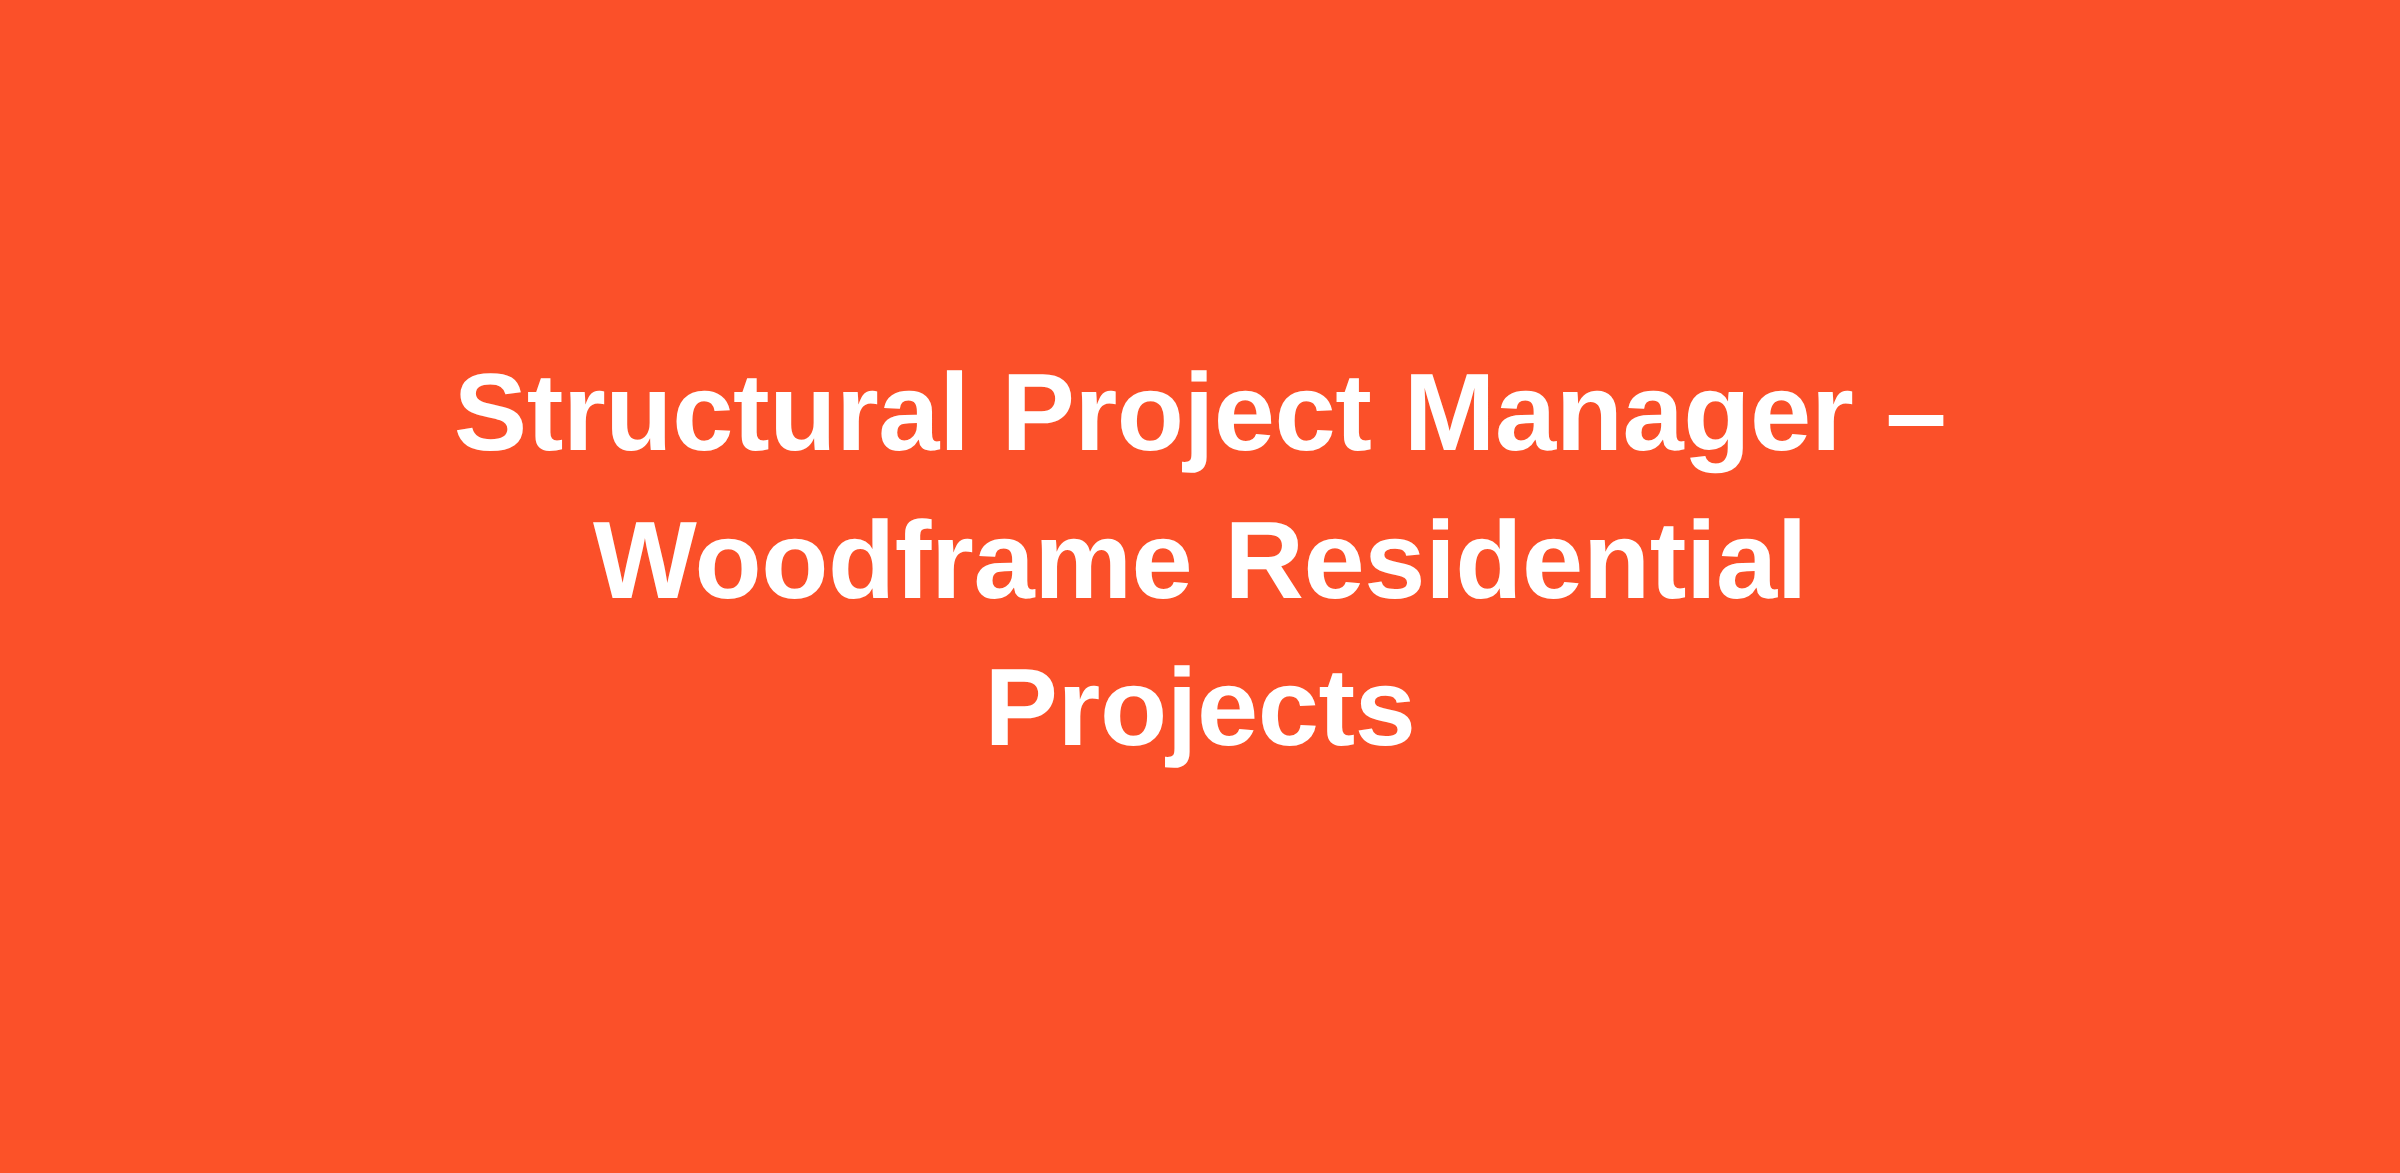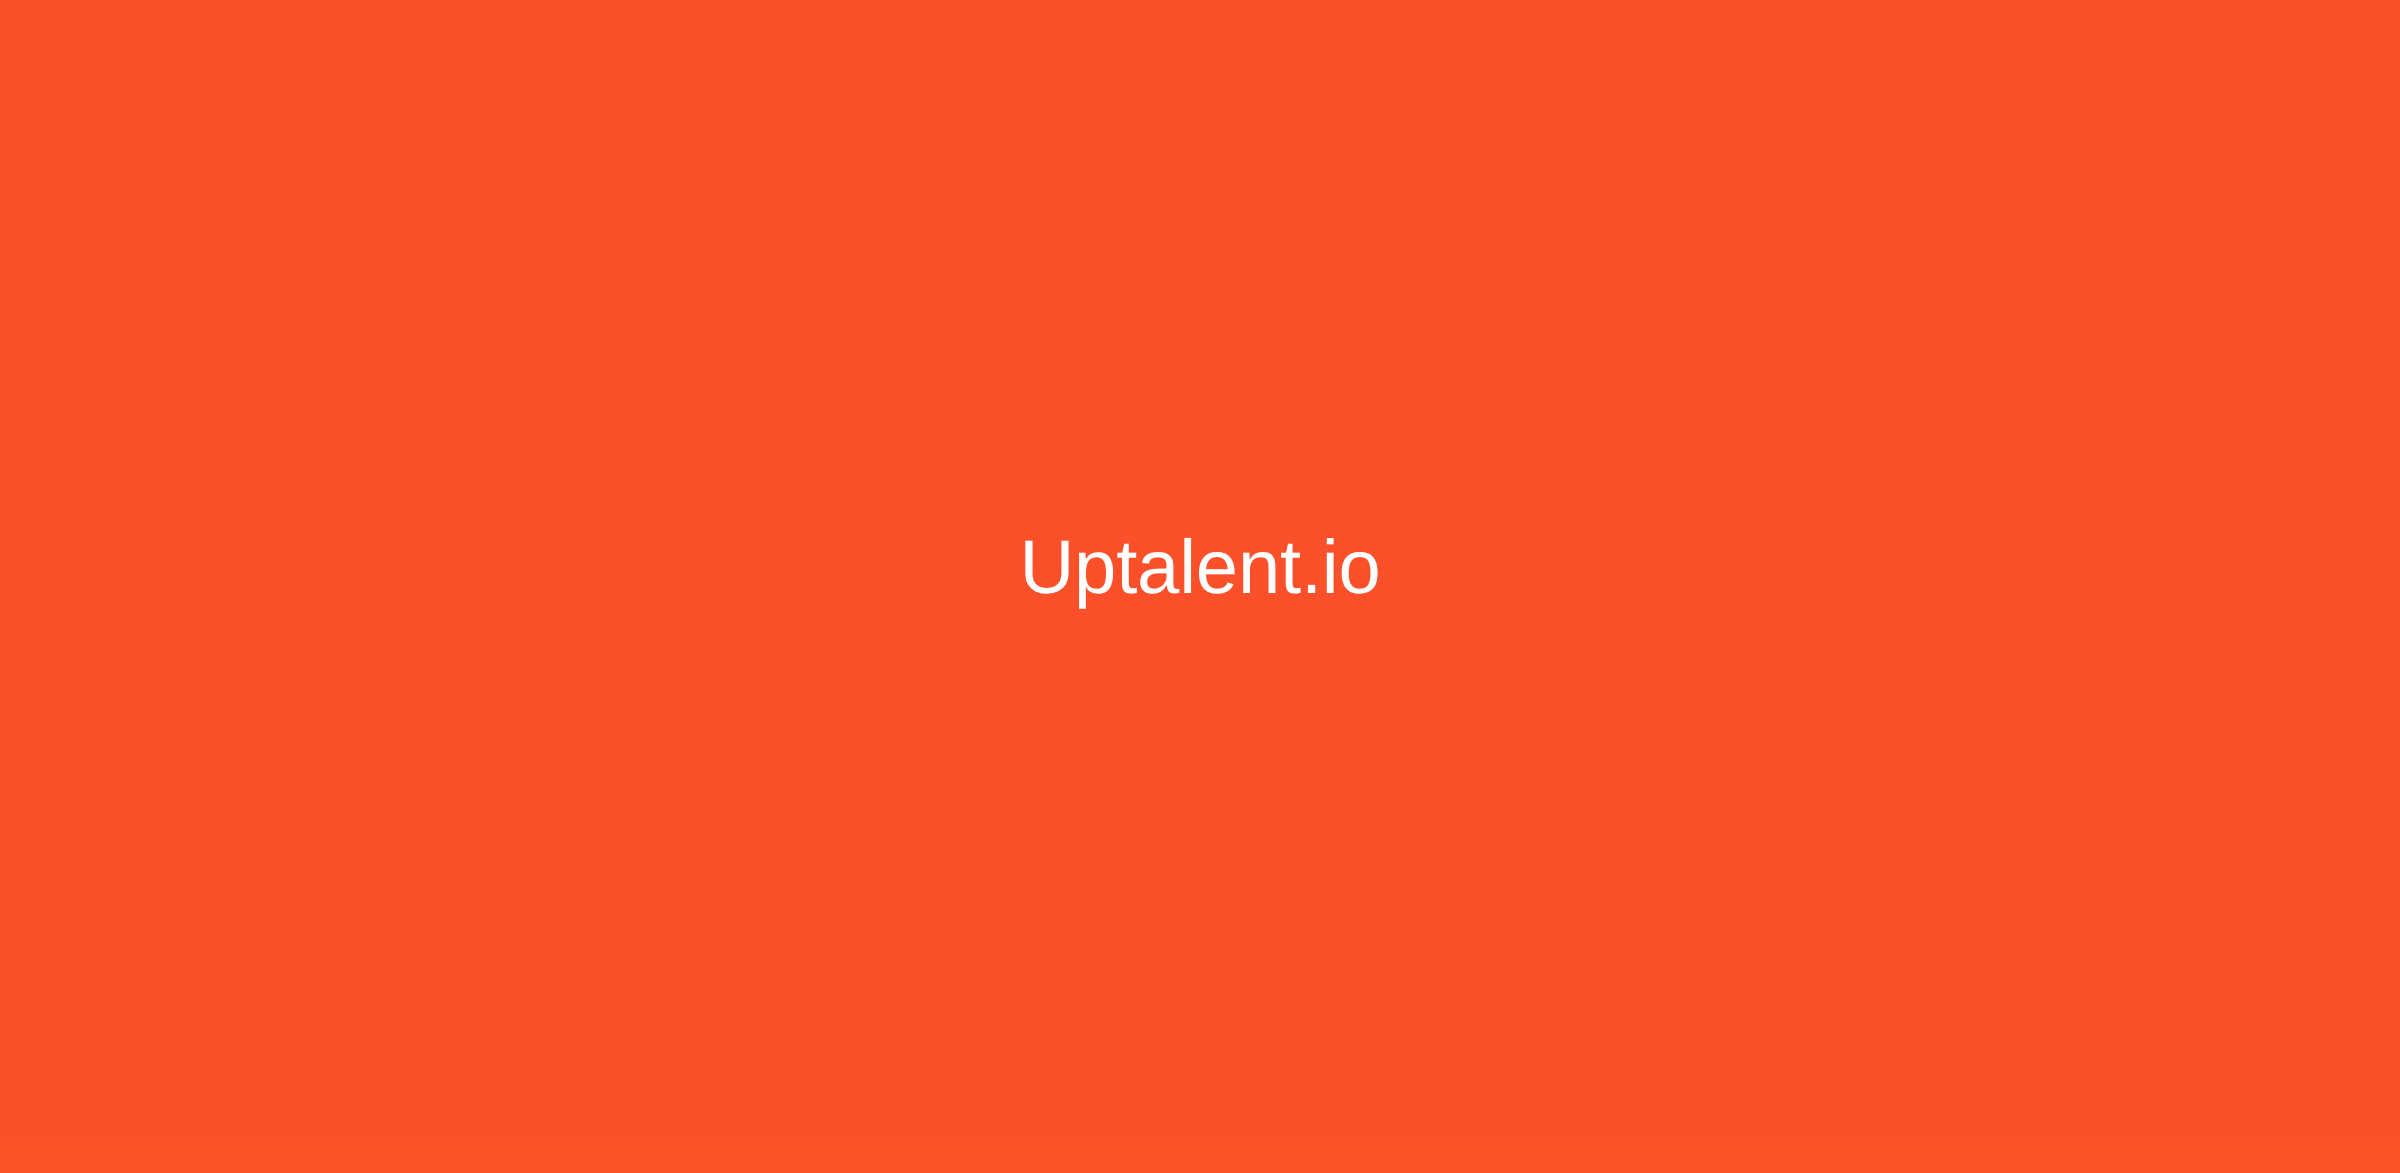--- a/index.html
+++ b/index.html
@@ -83,20 +83,20 @@
     -webkit-font-smoothing: antialiased;
   }
 </style>
 </head>
 <body>
 
 <div class="social-card" style="background-color: rgb(251, 80, 41);">
 
   <div class="content">
 
+    <h1 class="card-title" style="color: rgb(255, 255, 255);">Structural Project Manager – Woodframe Residential Projects</h1>
 
-    <p class="card-subtitle" style="color: rgb(255, 255, 255);">Uptalent.io</p>
 
   </div>
 
   <div class="bottom-band" style="background-color: rgb(252, 82, 40);"></div>
 
 </div>
 
 </body></html>

